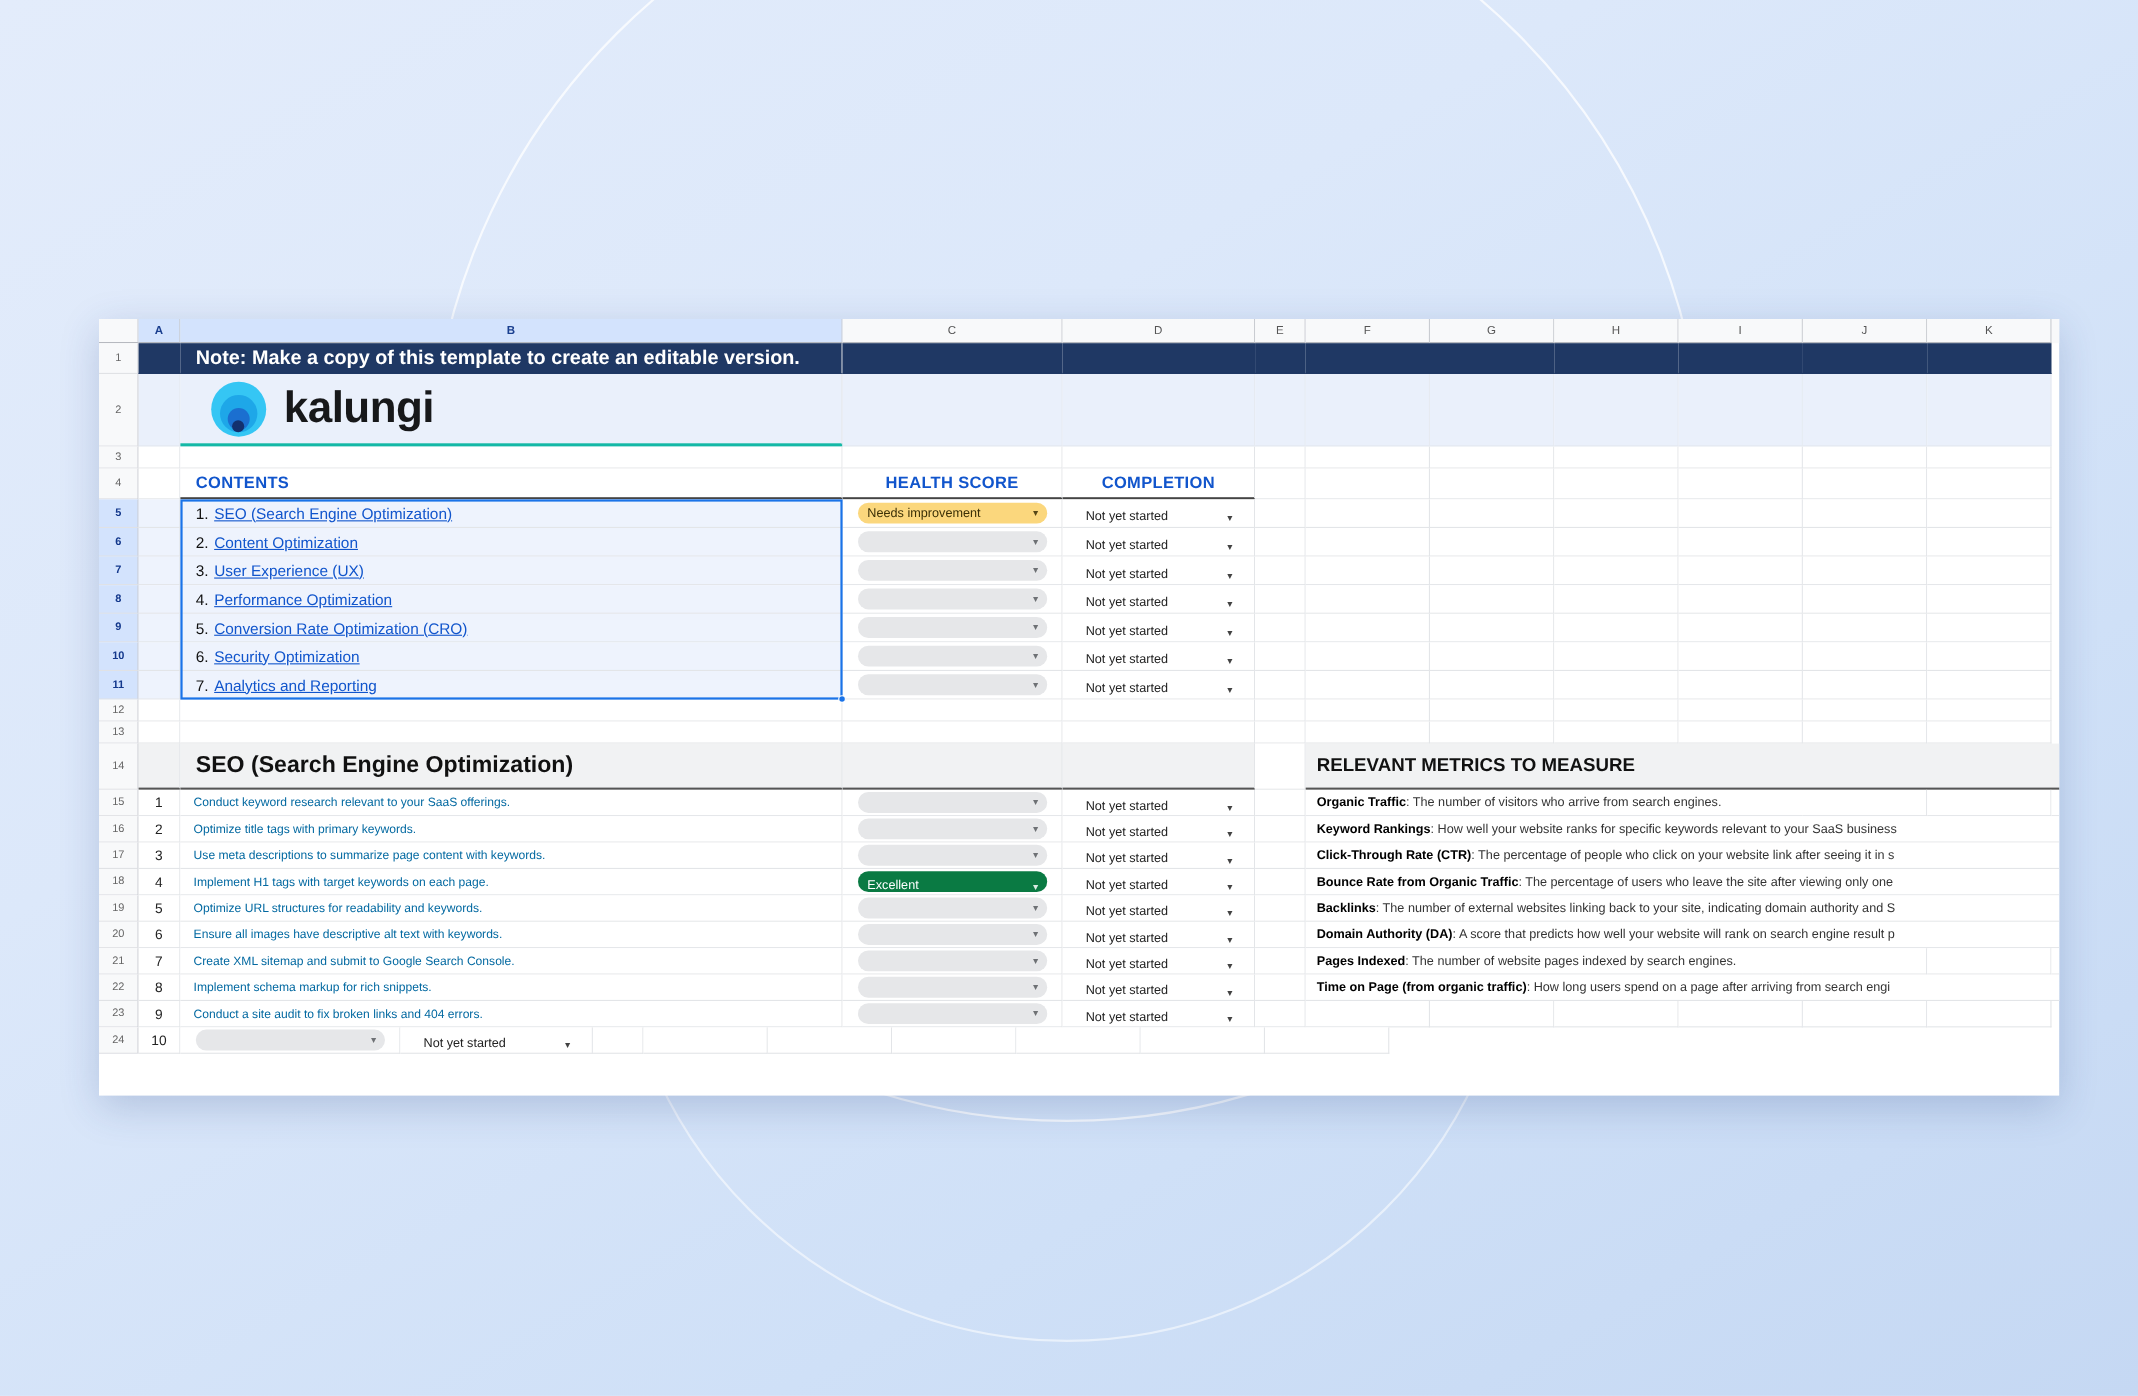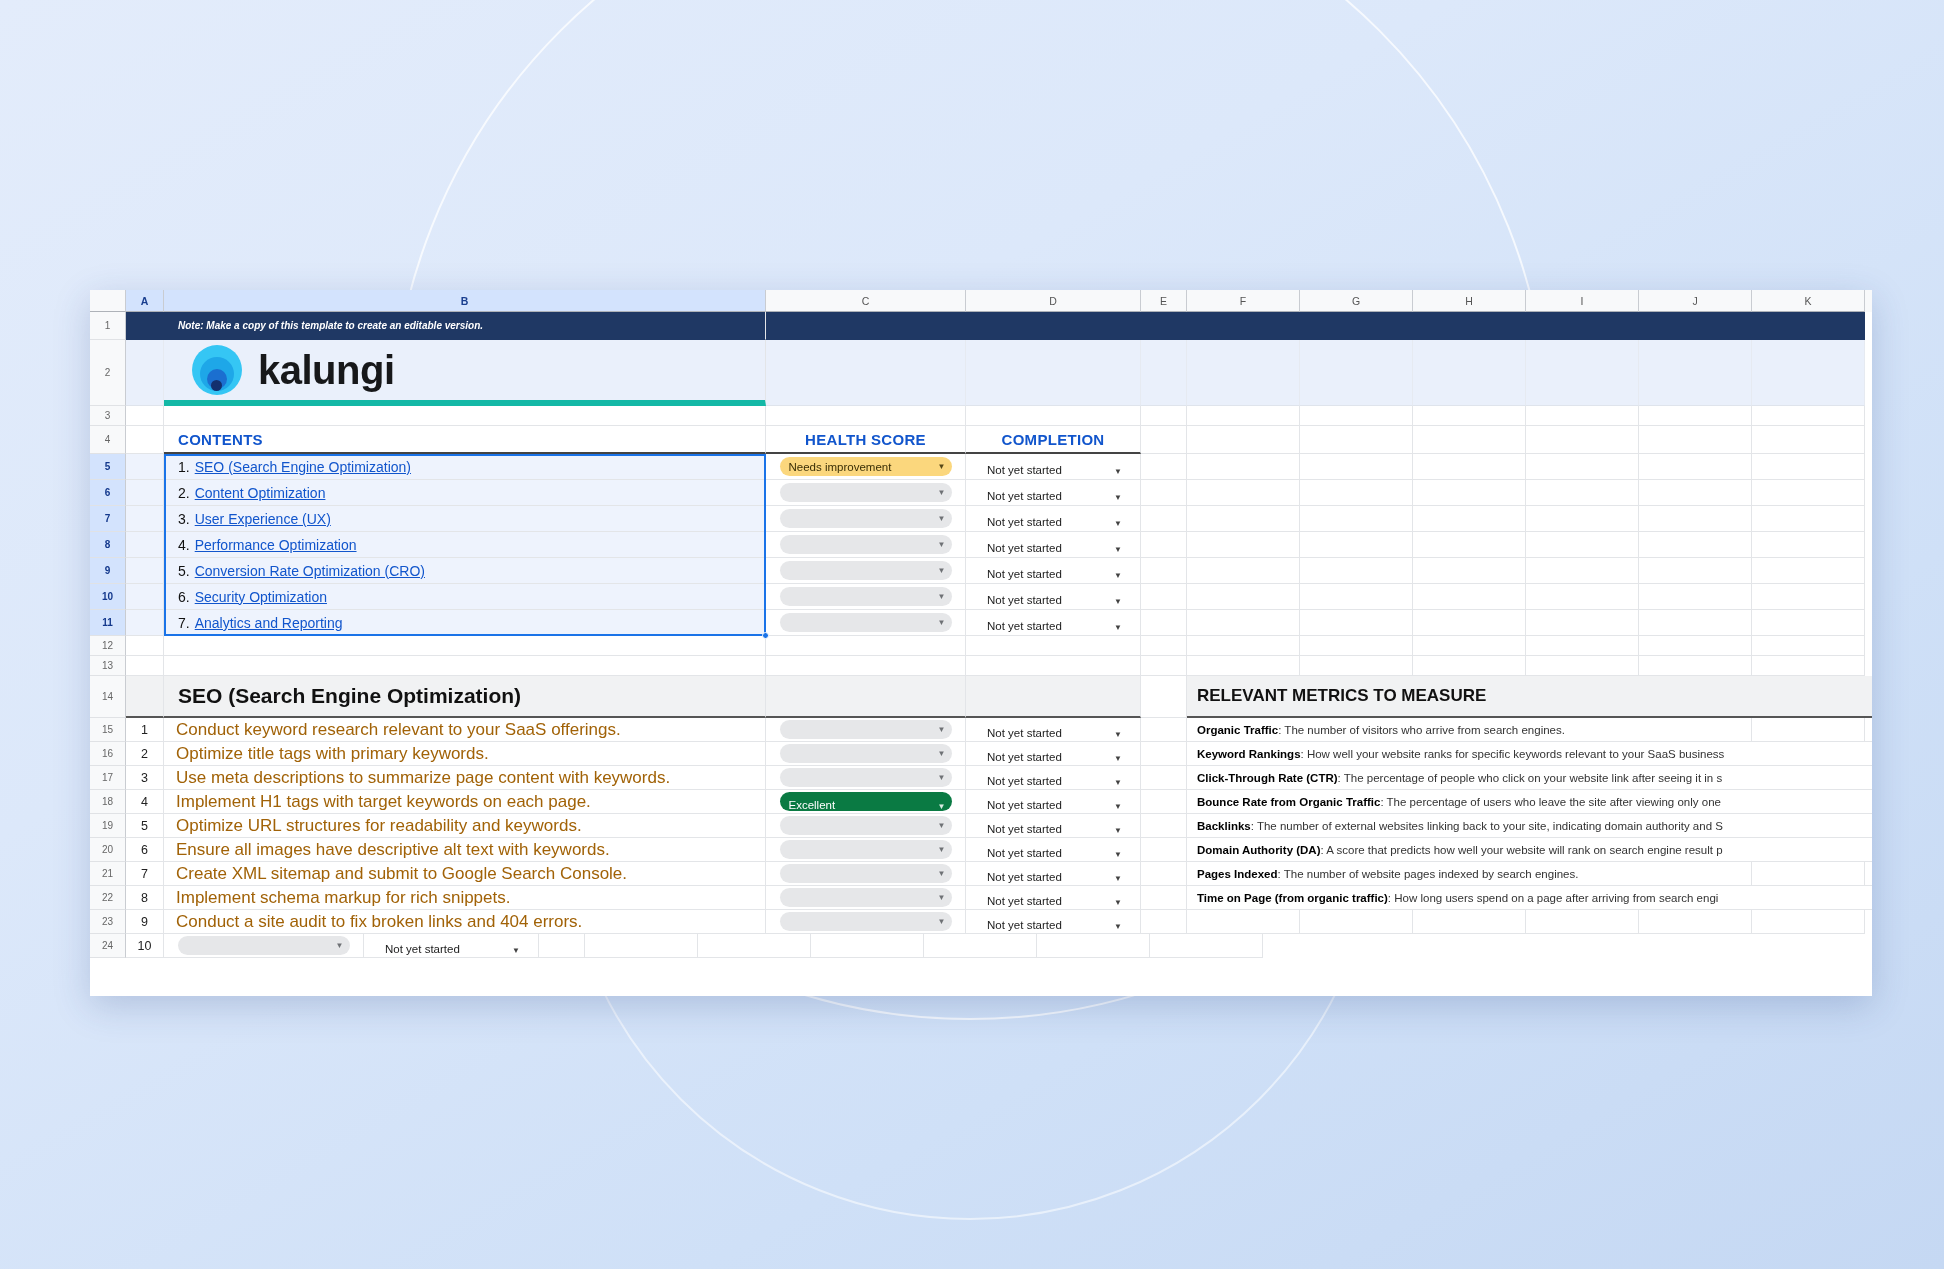--- a/index.html
+++ b/index.html
@@ -70,29 +70,29 @@
   .cG { width: 113px; flex: 0 0 113px; }
   .cH { width: 113px; flex: 0 0 113px; }
   .cI { width: 113px; flex: 0 0 113px; }
   .cJ { width: 113px; flex: 0 0 113px; }
   .cK { width: 113px; flex: 0 0 113px; }
 
   
   .r1 { height: 28px; }
   .note-banner {
     background: #1f3864; color: #fff;
-    font-style: italic; font-weight: 700; font-size: 10px;
+    font-weight: 700; font-size: 18px;
     padding-left: 14px;
     border-bottom: 1px solid #1f3864;
   }
   .note-fill { background: #1f3864; border-bottom: 1px solid #1f3864; border-right: none; }
 
   
   .r2 { height: 66px; }
-  .logo-cell { background: #eaf0fb; border-bottom: 6px solid #14b8a6; padding-left: 28px; }
+  .logo-cell { background: #eaf0fb; border-bottom: 3px solid #14b8a6; padding-left: 28px; }
   .logo-wrap { display: flex; align-items: center; gap: 16px; }
   .logo-mark { position: relative; width: 50px; height: 50px; }
   .logo-mark i { position: absolute; border-radius: 50%; display: block; }
   .lm1 { width: 50px; height: 50px; left: 0;    top: 0;    background: #35c6f4; }
   .lm2 { width: 34px; height: 34px; left: 8px;  top: 12px; background: #1ea7e8; }
   .lm3 { width: 20px; height: 20px; left: 15px; top: 24px; background: #1b6fd0; }
   .lm4 { width: 11px; height: 11px; left: 19px; top: 35px; background: #13306e; }
   .logo-word { font-size: 40px; font-weight: 700; letter-spacing: -.5px; color: #17181a; }
   .bandfill { background: #eaf0fb; border-bottom: 1px solid #dfe4ec; border-right-color:#e6eaf1; }
 
@@ -158,21 +158,21 @@
   .sec-white { background: #fff; border-bottom: 1px solid #e3e5e8; }
   .metrics-title {
     font-size: 17px; font-weight: 700; color: #111;
     background: #f1f2f3;
     border-bottom: 2px solid #555;
     padding-left: 10px;
   }
 
   
   .task-num { font-size: 12.5px; color: #222; justify-content: center; }
-  .task-text { font-size: 17px; color: #a16207; padding-left: 12px; }
+  .task-text { font-size: 11px; color: #0369a1; padding-left: 12px; }
 
   
   .metric-cell {
     font-size: 11.5px; color: #333;
     padding-left: 10px;
     white-space: nowrap; overflow: hidden;
     background: #fff;
     border-bottom: 1px solid #e3e5e8;
     border-right: none;
   }

